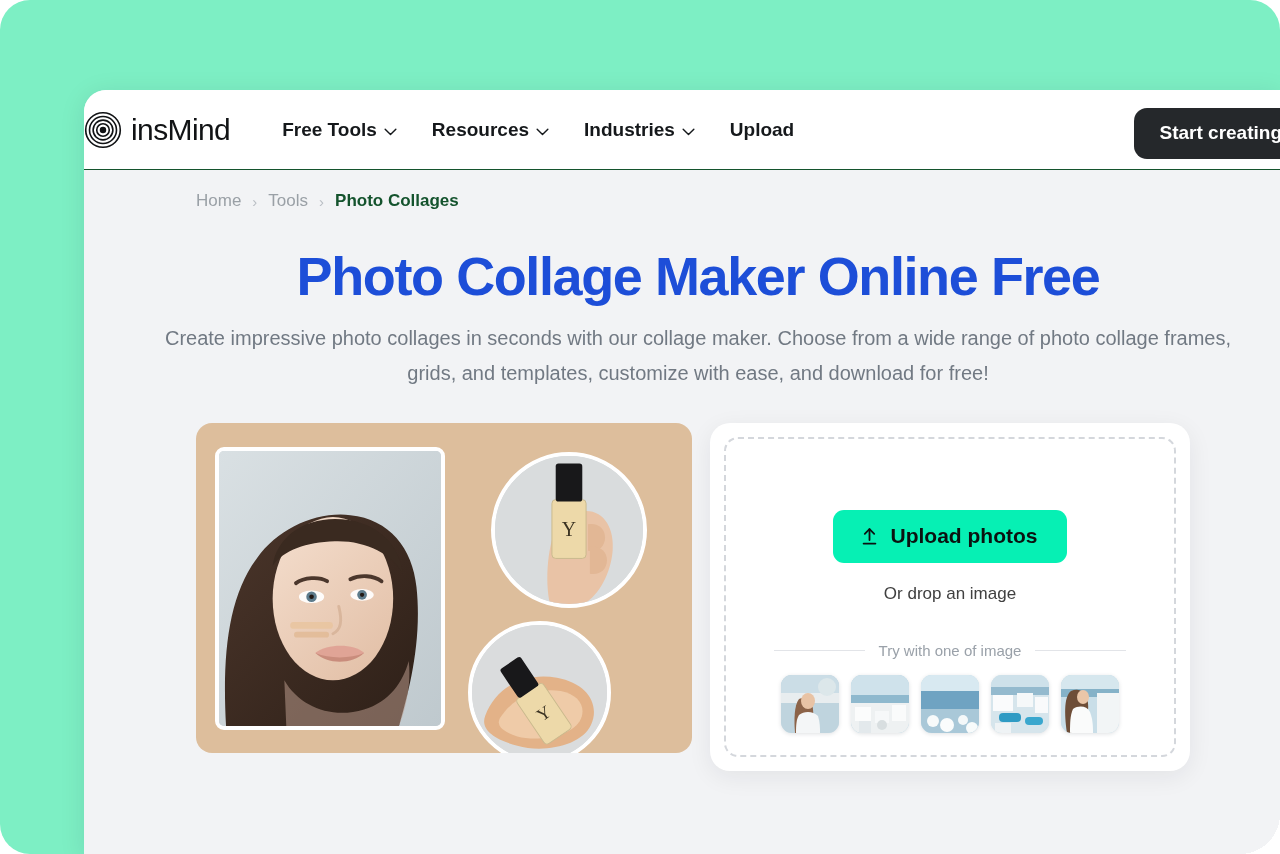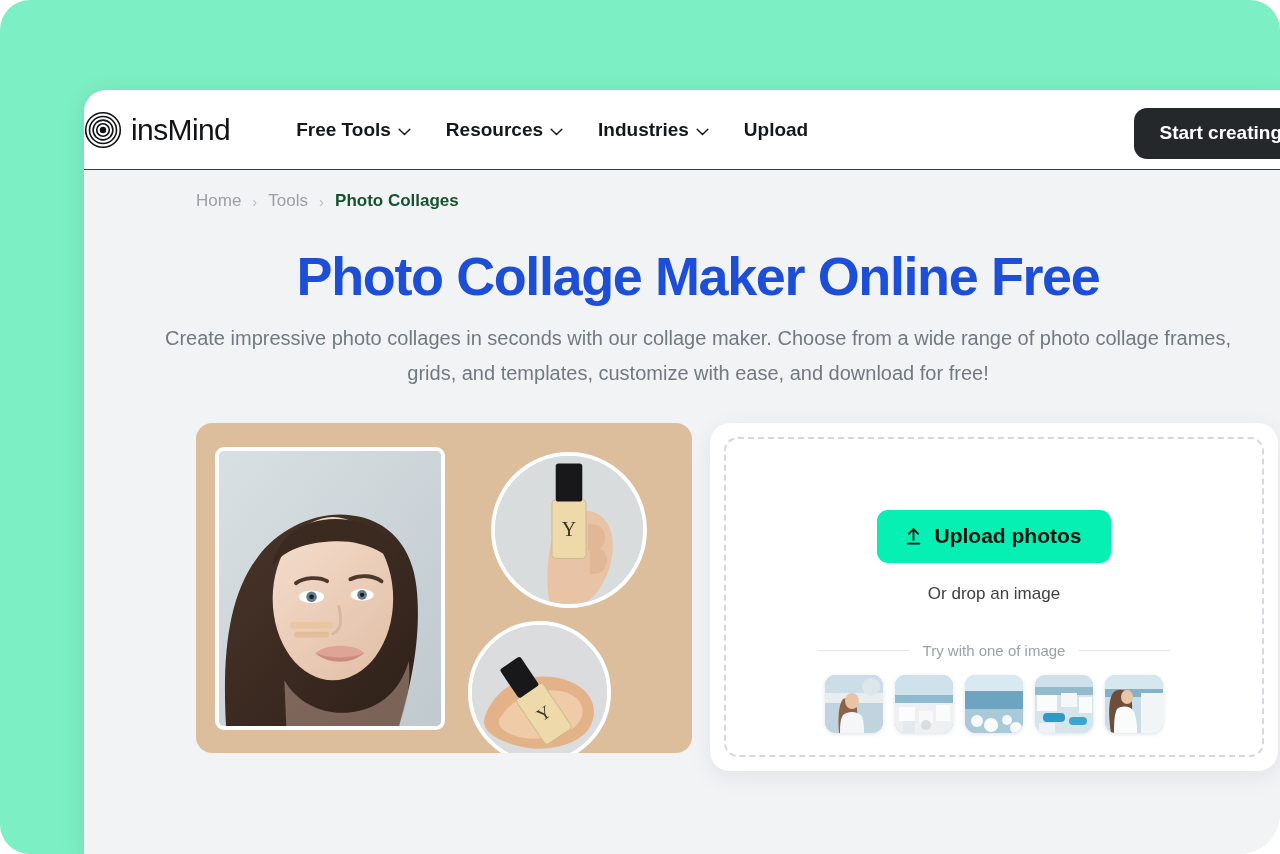--- a/index.html
+++ b/index.html
@@ -39,21 +39,21 @@
   
   .site-header {
     position: relative; height: 80px; background: #ffffff;
     display: flex; align-items: center; padding: 0 0 0 0;
     border-bottom: 1px solid #14532d;
   }
   .brand { display: flex; align-items: center; gap: 9px; margin-left: 0px; padding-left: 0px; }
   .brand-mark { width: 38px; height: 38px; display: block; }
   .brand-name { font-size: 30px; font-weight: 400; letter-spacing: -0.6px; color: #111315; }
 
-  .main-nav { display: flex; align-items: center; gap: 35px; margin-left: 66px; }
+  .main-nav { display: flex; align-items: center; gap: 35px; margin-left: 52px; }
   .nav-item {
     display: flex; align-items: center; gap: 7px;
     font-size: 19px; font-weight: 700; color: #15181B;
     cursor: pointer; white-space: nowrap;
   }
   .chev { width: 13px; height: 8px; display: inline-block; flex: none; }
 
   .cta-btn {
     position: absolute; right: -28px; top: 18px;
     background: #25282B; color: #ffffff;
@@ -99,21 +99,21 @@
   .collage-circle {
     position: absolute; border-radius: 50%; border: 4px solid #ffffff;
     overflow: hidden; background: #D7DBDD;
   }
   .cc-top { left: 295px; top: 29px; width: 156px; height: 156px; }
   .cc-bot { left: 272px; top: 198px; width: 143px; height: 143px; }
   .ph { width: 100%; height: 100%; display: block; }
 
   
   .upload-card {
-    position: relative; width: 568px; height: 348px;
+    position: relative; width: 480px; height: 348px;
     background: #ffffff; border-radius: 20px; flex: none;
     box-shadow: 0 6px 24px rgba(25,35,48,.07);
   }
   .drop-zone {
     position: absolute; inset: 14px;
     border: 2px dashed #D4D7DC; border-radius: 14px;
     display: flex; flex-direction: column; align-items: center;
   }
   .upload-btn {
     margin-top: 71px; display: flex; align-items: center; gap: 11px;

